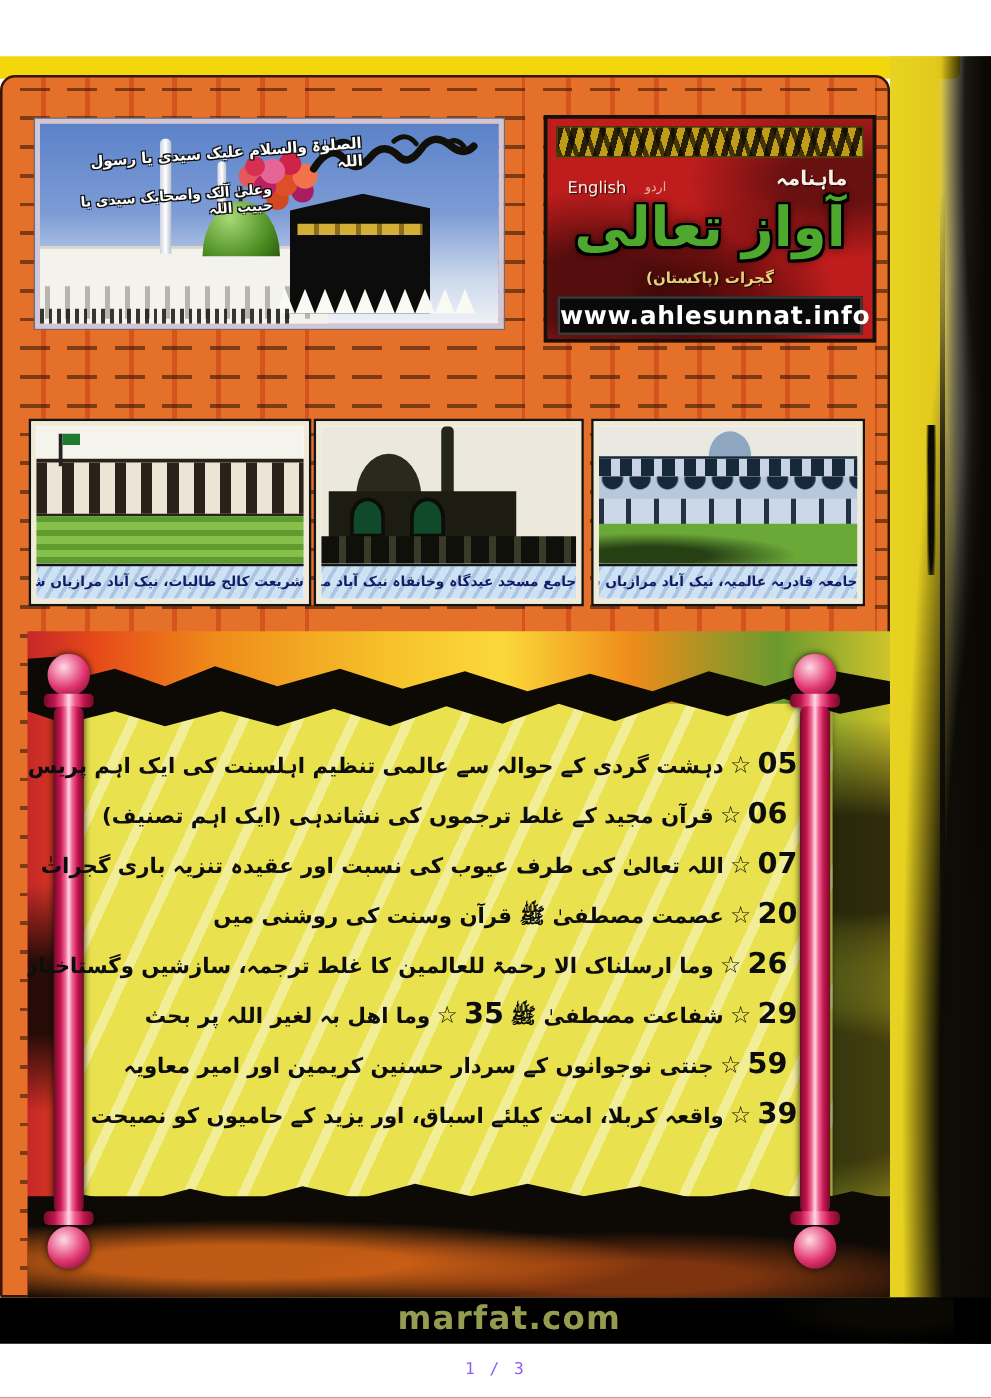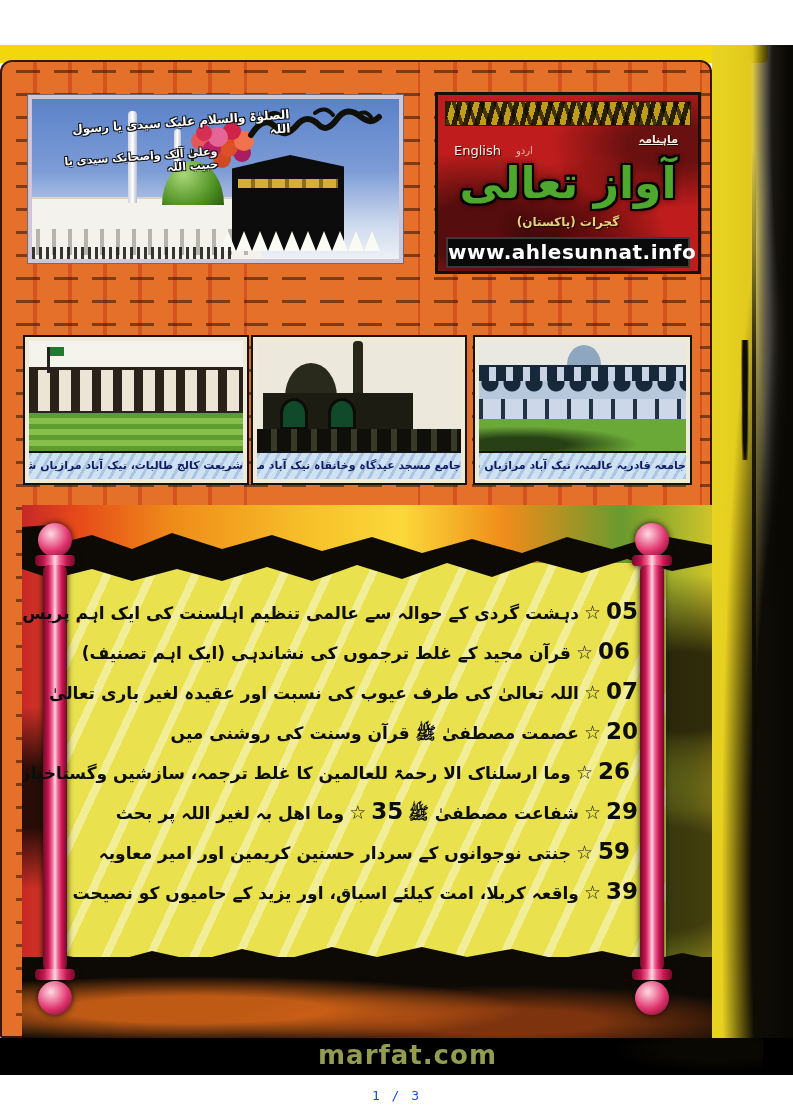--- a/index.html
+++ b/index.html
@@ -62,21 +62,21 @@
     background:
       radial-gradient(ellipse at 15% 78%, rgba(0,0,0,.55) 0 16%, transparent 42%),
       radial-gradient(ellipse at 88% 28%, rgba(0,0,0,.45) 0 12%, transparent 36%),
       radial-gradient(ellipse at 55% 95%, rgba(40,0,0,.5) 0 18%, transparent 45%),
       #bf1d1d; }
   .callig-strip { position:absolute; left:7px; top:6px; right:7px; height:25px; border:1px solid #2a2008;
     background:
       repeating-linear-gradient(105deg, rgba(15,10,2,.85) 0 5px, transparent 5px 11px),
       repeating-linear-gradient(70deg, rgba(15,10,2,.7) 0 4px, transparent 4px 13px),
       #bf9c1a; }
-  .monthly-label { position:absolute; right:20px; top:38px; color:#f4f1e6; font-size:11px; font-weight:bold; direction:rtl; text-shadow:1px 1px 1px #300;text-decoration:underline; }
+  .monthly-label { position:absolute; right:20px; top:38px; color:#f4f1e6; font-size:16px; font-weight:bold; direction:rtl; text-shadow:1px 1px 1px #300; }
   .english-label { position:absolute; left:16px; top:48px; color:#f4f1e6; font-size:13px; text-shadow:1px 1px 1px #300; }
   .urdu-label { position:absolute; left:78px; top:50px; color:#e8d8c8; font-size:10px; opacity:.8; }
   .magazine-title { position:absolute; left:0; top:62px; width:100%; text-align:center; direction:rtl;
     color:#4ea82e; font-size:44px; font-weight:bold; letter-spacing:2px;
     text-shadow:-2px 0 #000, 2px 0 #000, 0 -2px #000, 0 2px #000, -2px -2px #000, 2px 2px #000, -2px 2px #000, 2px -2px #000, 0 0 7px #000; }
   .magazine-location { position:absolute; left:0; top:120px; width:100%; text-align:center; direction:rtl;
     color:#e2d47c; font-size:12px; font-weight:bold; text-shadow:1px 1px 1px #200; }
   .website-bar { position:absolute; left:8px; right:8px; top:142px; height:31px; background:#0a0a0a; border:2px solid #3a3a3a;
     color:#ffffff; font-size:20px; font-weight:bold; text-align:center; line-height:27px; letter-spacing:.5px; }
 
@@ -158,21 +158,21 @@
   .toc-num { font-size:23px; font-weight:bold; letter-spacing:1px; }
   .toc-star { font-size:19px; margin:0 5px; }
   .toc-title { font-size:17px; font-weight:bold; }
 
   
   .watermark-strip { position:absolute; left:0; top:1038px; width:793px; height:37px; background:#000000; }
   .watermark-grunge { position:absolute; right:30px; top:0; width:160px; height:100%;
     background:radial-gradient(ellipse at 70% 30%, rgba(12,10,4,.85) 0 30%, transparent 65%); }
   .watermark-text { position:absolute; left:318px; top:2px; font-size:26px; font-weight:bold; color:#949c4f; letter-spacing:1px; }
   .page-indicator { position:absolute; left:0; top:1088px; width:100%; text-align:center;
-    font-family:"DejaVu Sans Mono", monospace; font-size:13px; color:#1d4ed8; letter-spacing:2px; }
+    font-family:"DejaVu Sans Mono", monospace; font-size:13px; color:#8b5cf6; letter-spacing:2px; }
 </style>
 </head>
 <body>
 
 <div class="stage">
 
   <div class="top-edge-strip"></div>
   <div class="page-spine"></div>
   <div class="spine-streak"></div>
   <div class="spine-mark"></div>
@@ -272,21 +272,21 @@
     </div>
 
     <div class="toc-list">
       <div class="toc-row">
         <span class="toc-num">05</span><span class="toc-star">☆</span><span class="toc-title">دہشت گردی کے حوالہ سے عالمی تنظیم اہلسنت کی ایک اہم پریس کانفرنس</span>
       </div>
       <div class="toc-row indent">
         <span class="toc-num">06</span><span class="toc-star">☆</span><span class="toc-title">قرآن مجید کے غلط ترجموں کی نشاندہی (ایک اہم تصنیف)</span>
       </div>
       <div class="toc-row">
-        <span class="toc-num">07</span><span class="toc-star">☆</span><span class="toc-title">اللہ تعالیٰ کی طرف عیوب کی نسبت اور عقیدہ لغیر باری تعالیٰ</span>
+        <span class="toc-num">07</span><span class="toc-star">☆</span><span class="toc-title">اللہ تعالیٰ کی طرف عیوب کی نسبت اور عقیدہ تنزیہ باری گجراتٰ</span>
       </div>
       <div class="toc-row">
         <span class="toc-num">20</span><span class="toc-star">☆</span><span class="toc-title">عصمت مصطفیٰ ﷺ قرآن وسنت کی روشنی میں</span>
       </div>
       <div class="toc-row indent">
         <span class="toc-num">26</span><span class="toc-star">☆</span><span class="toc-title">وما ارسلناک الا رحمۃ للعالمین کا غلط ترجمہ، سازشیں وگستاخیاں</span>
       </div>
       <div class="toc-row">
         <span class="toc-num">29</span><span class="toc-star">☆</span><span class="toc-title">شفاعت مصطفیٰ ﷺ</span>
         <span class="toc-num">35</span><span class="toc-star">☆</span><span class="toc-title">وما اھل بہ لغیر اللہ پر بحث</span>

